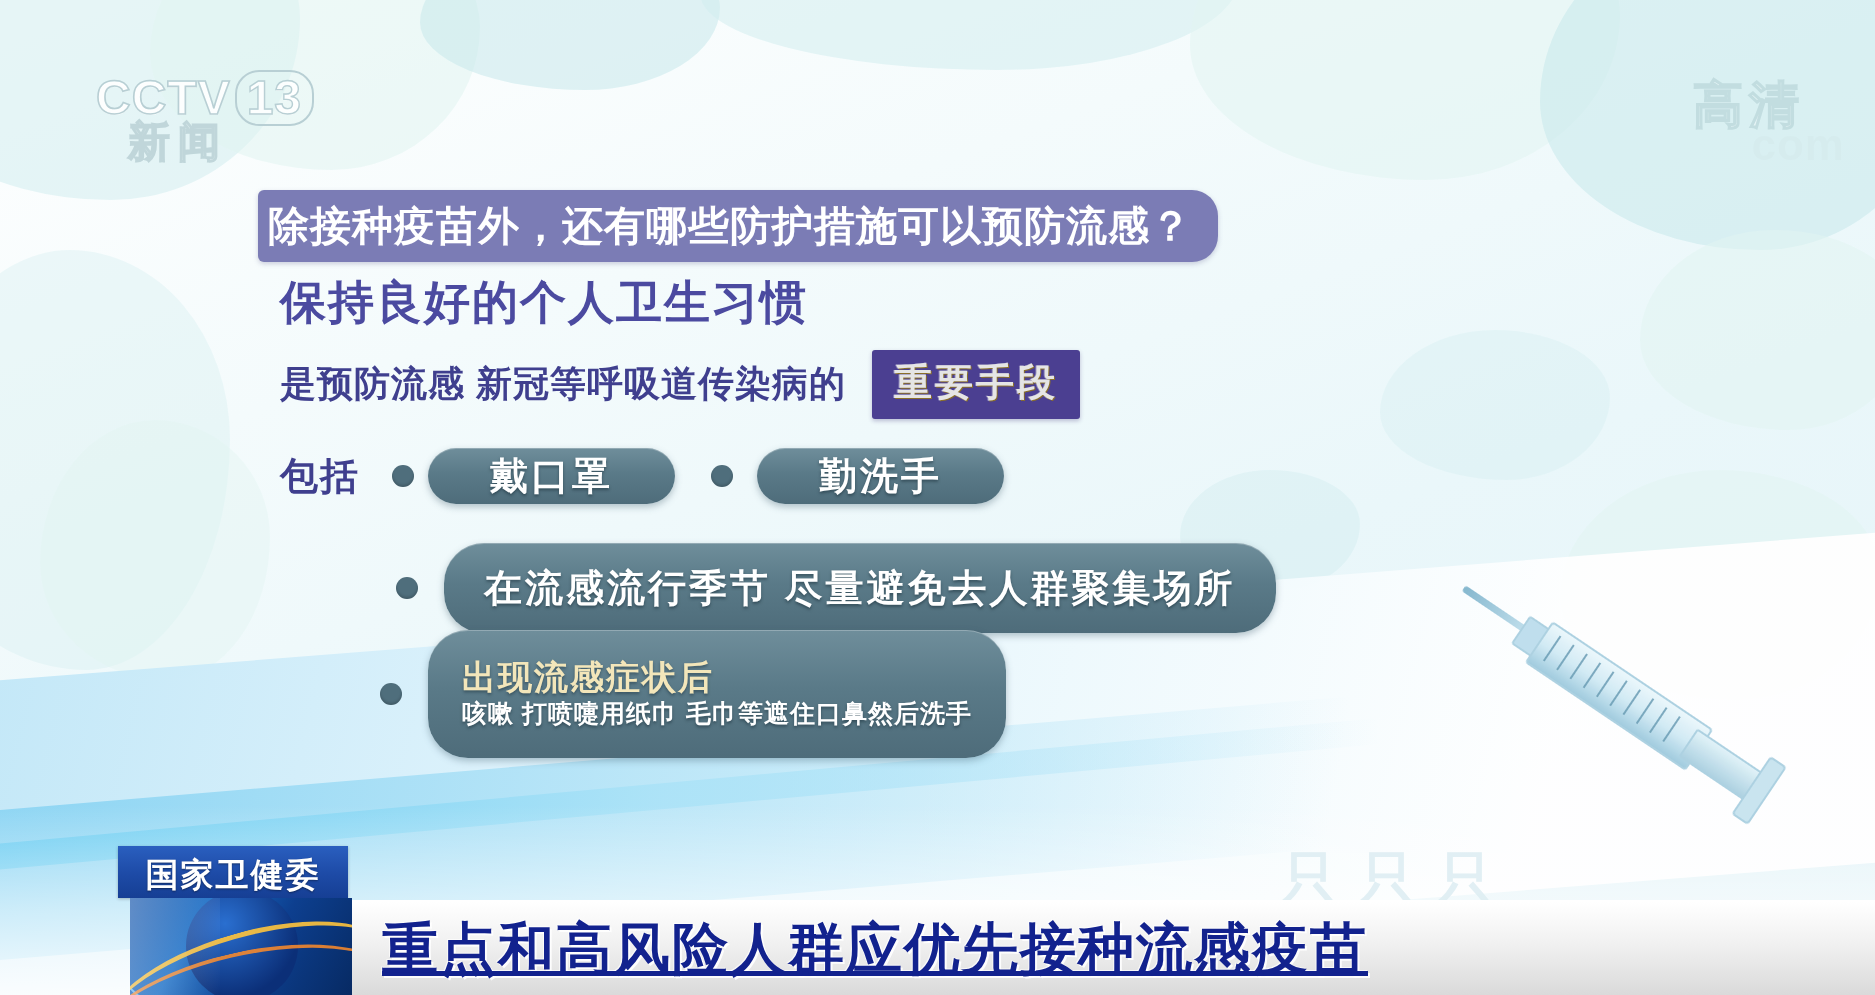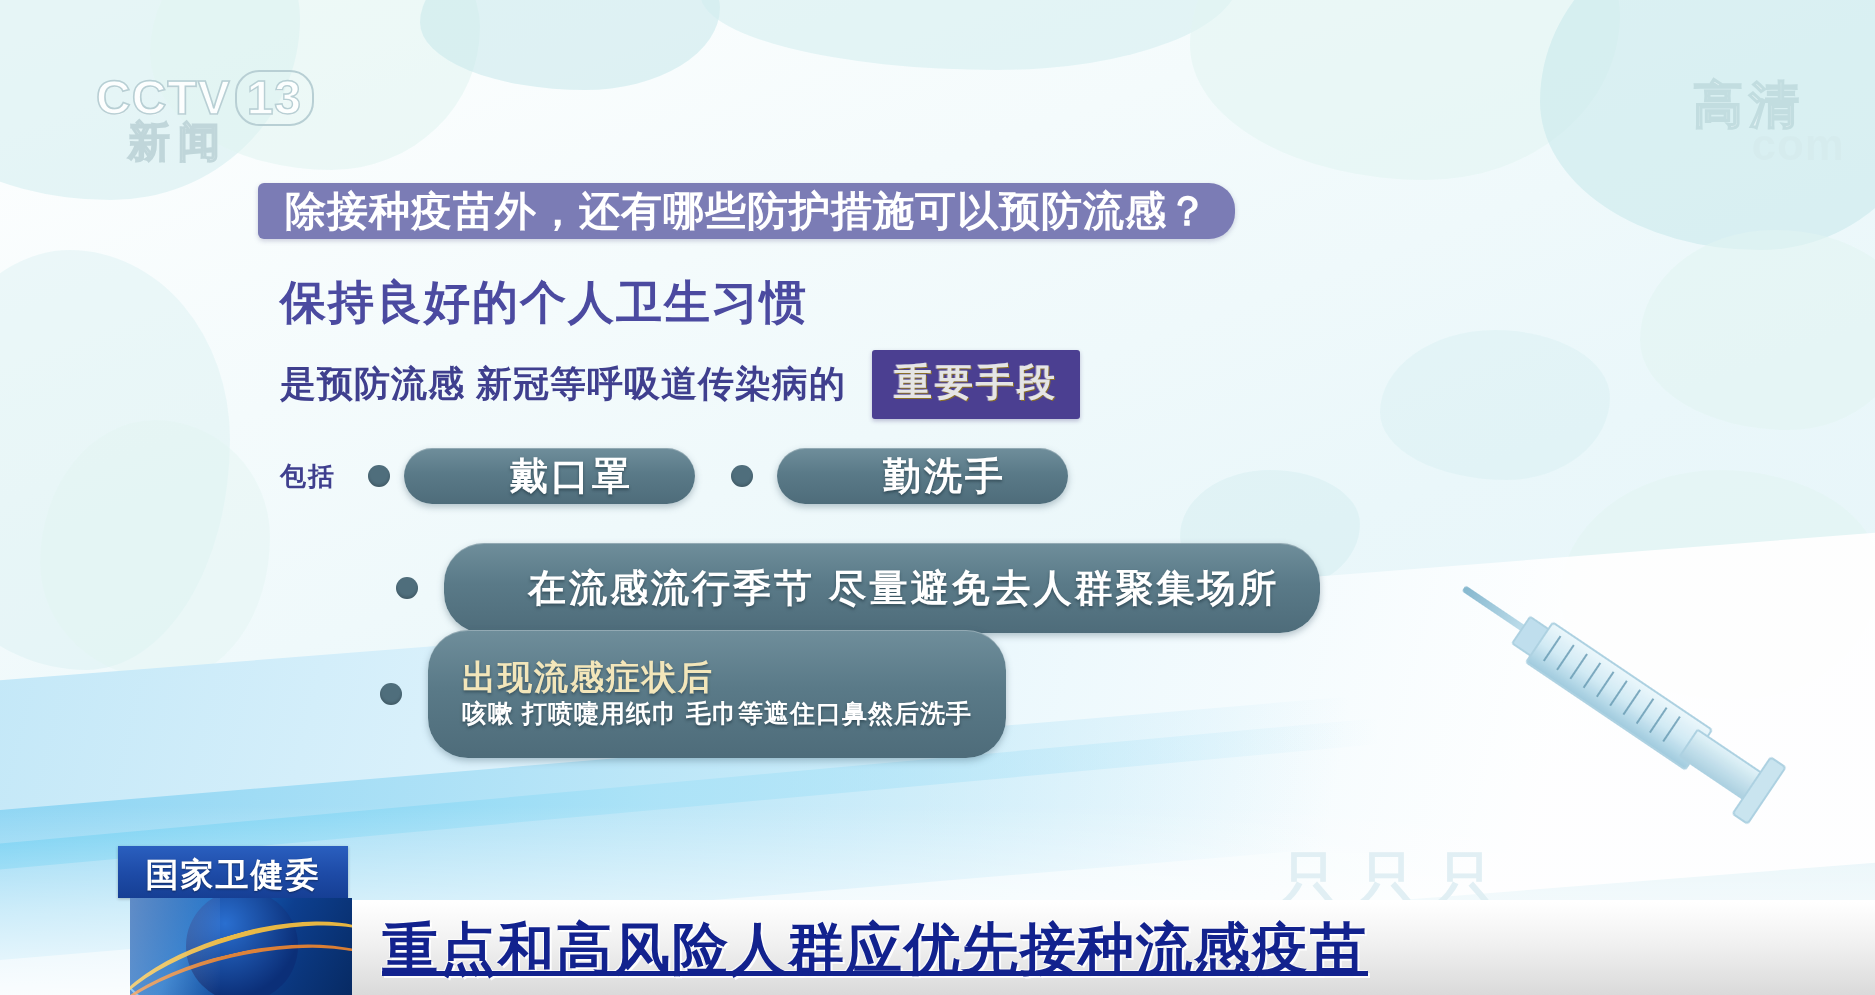--- a/index.html
+++ b/index.html
@@ -50,23 +50,23 @@
     letter-spacing:8px;white-space:nowrap;}
 
   
   .wm-hd{position:absolute;right:70px;top:72px;font-size:50px;font-weight:700;
     color:rgba(255,255,255,.35);-webkit-text-stroke:1.5px #c2dde0;letter-spacing:6px;}
   .wm-com{position:absolute;right:30px;top:120px;font-size:44px;font-weight:700;
     color:#d6ecee;opacity:.85;letter-spacing:1px;}
 
   
   .qbanner{
-    position:absolute;left:258px;top:183px;height:56px;
+    position:absolute;left:258px;top:190px;height:72px;
     background:#7b7cb5;border-radius:6px 26px 26px 6px;
-    display:flex;align-items:center;padding:0 26px 0 27px;
+    display:flex;align-items:center;padding:0 26px 0 10px;
     box-shadow:0 2px 5px rgba(90,90,140,.28);
   }
   .qbanner span{
     color:#ffffff;font-size:41px;font-weight:700;letter-spacing:1px;
     white-space:nowrap;line-height:1;
     font-family:"DejaVu Sans","Liberation Sans",sans-serif;
   }
 
   
   .line-head{position:absolute;left:280px;top:272px;
@@ -79,32 +79,31 @@
     box-shadow:0 2px 4px rgba(60,50,120,.3);
   }
   .chip-purple span{
     font-size:38px;font-weight:700;letter-spacing:3px;white-space:nowrap;
     color:#e5e5e5;
     text-shadow:1px 1px 0 #8a6f2a,-1px 0 0 rgba(255,255,255,.35);
   }
 
   
   .pillrow{position:absolute;display:flex;align-items:center;}
-  .lbl-include{font-size:26px;font-weight:700;color:#3f3f8e;letter-spacing:2px;margin-right:18px;}
+  .lbl-include{font-size:38px;font-weight:700;color:#3f3f8e;letter-spacing:2px;margin-right:18px;}
   .bullet{width:22px;height:22px;border-radius:50%;background:#4f6e7c;margin:0 14px;flex:none;
     box-shadow:inset 0 -2px 3px rgba(0,0,0,.18);}
   .pill{
     background:linear-gradient(180deg,#6f8e9b 0%,#5a7a88 45%,#4e6c7a 100%);
     border-radius:40px;display:flex;align-items:center;justify-content:center;
     box-shadow:0 3px 7px rgba(60,90,105,.35), inset 0 1px 0 rgba(255,255,255,.25);
   }
   .pill .ptxt{
     color:#ffffff;font-size:38px;font-weight:700;letter-spacing:3px;white-space:nowrap;
     text-shadow:0 2px 3px rgba(20,40,50,.5);
-    margin-left:44px;
   }
   .pill-sm{height:56px;padding:0 62px;}
   .pill-wide{height:58px;padding:16px 40px;}
   .pill-tall{height:106px;padding:10px 34px 12px;flex-direction:column;align-items:flex-start;justify-content:center;}
   .pill-tall .ptop{
     color:#f3e6ba;font-size:34px;font-weight:700;letter-spacing:2px;white-space:nowrap;
     text-shadow:0 2px 3px rgba(20,40,50,.45);line-height:1.15;
   }
   .pill-tall .pbot{
     color:#ffffff;font-size:25px;font-weight:700;letter-spacing:1px;white-space:nowrap;

